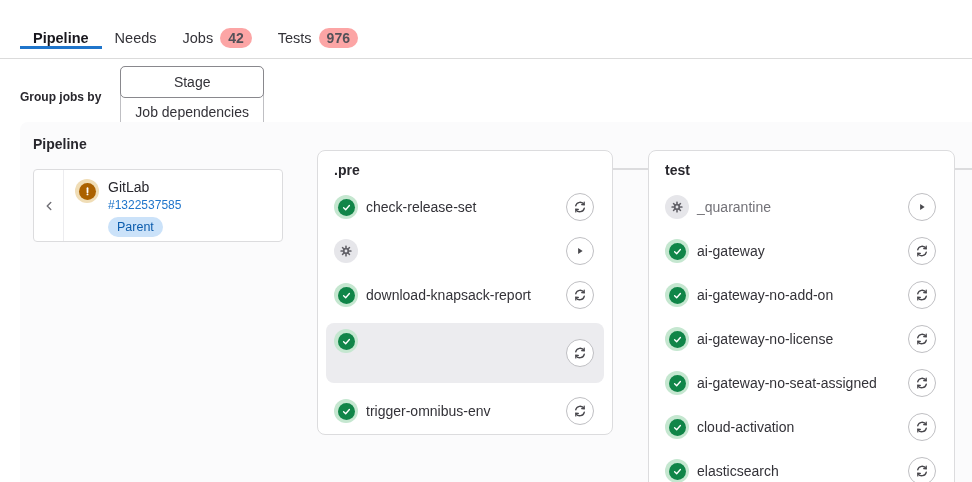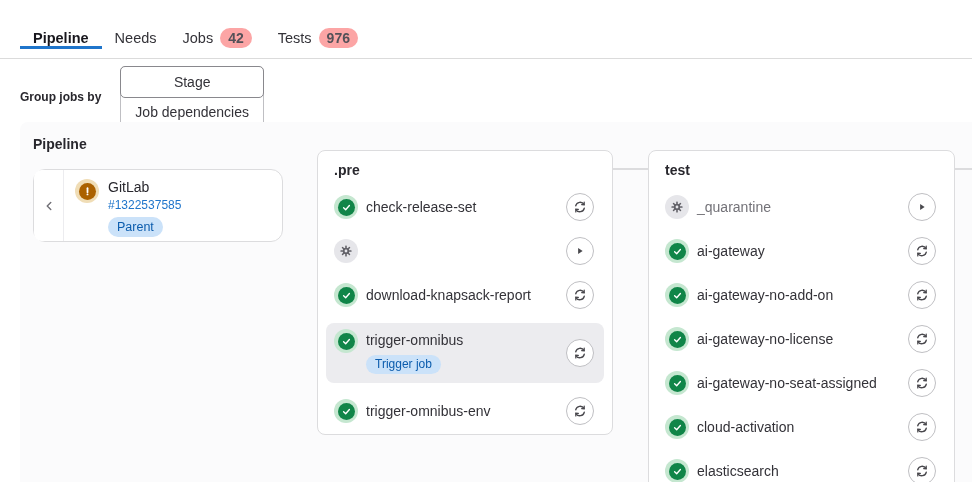--- a/index.html
+++ b/index.html
@@ -25,21 +25,21 @@
   .seg-btn { padding:5px 14px; font-size:14px; color:#333238; background:#fff; border:0;
     border-radius:5px; cursor:pointer; font-family:inherit; line-height:20px; }
   .seg-btn.selected { border:1px solid #89888d; margin:-1px; position:relative; z-index:1; }
 
   
   .stage-area { position:absolute; left:20px; top:122px; width:952px; height:360px;
     background:#fbfbfc; border-radius:8px 0 0 0; overflow:hidden; }
   .upstream-title { position:absolute; left:13px; top:14px; font-weight:bold; font-size:14px; }
 
   .upstream-card { position:absolute; left:13px; top:47px; width:250px; height:73px;
-    background:#fff; border:1px solid #dcdcde; border-radius:12px; display:flex; }
+    background:#fff; border:1px solid #dcdcde; border-radius:4px; display:flex; }
   .upstream-nav { width:30px; border-right:1px solid #ececef; display:flex; align-items:center;
     justify-content:center; cursor:pointer; border-radius:8px 0 0 8px; background:#fff; border-top:0; border-bottom:0; border-left:0; }
   .upstream-body { flex:1; padding:8px 10px 8px 11px; display:flex; }
   .warn-wrap { width:24px; height:24px; border-radius:50%; background:#f0ddb6; margin-top:1px;
     display:flex; align-items:center; justify-content:center; flex:none; }
   .warn-inner { width:17px; height:17px; border-radius:50%; background:#ab6100; display:flex;
     align-items:center; justify-content:center; }
   .upstream-meta { margin-left:9px; line-height:18px; }
   .upstream-project { color:#28272d; font-size:14px; }
   .upstream-link { color:var(--accent,#1f75cb); font-size:12px; text-decoration:none; display:block; cursor:pointer; }
@@ -207,24 +207,20 @@
             </button>
           </div>
           <div class="job-row highlighted">
             <span class="status success">
               <span class="core">
                 <svg width="11" height="11" viewBox="0 0 16 16">
                   <path d="M3.8 8.4 L6.8 11.2 L12.2 5.2" fill="none" stroke="#fff" stroke-width="2" stroke-linecap="round" stroke-linejoin="round"></path>
                 </svg>
               </span>
             </span>
-            <span class="job-main">
-              <span class="job-name">trigger-omnibus</span>
-              <span class="job-badge">Trigger job</span>
-            </span>
             <button class="action-btn">
               <svg width="14" height="14" viewBox="0 0 16 16" fill="none" stroke="#49484d" stroke-width="1.5" stroke-linecap="round">
                 <path d="M3.1 6.6 A5.2 5.2 0 0 1 12.6 5.1"></path>
                 <path d="M12.9 9.4 A5.2 5.2 0 0 1 3.4 10.9"></path>
                 <path d="M12.8 2.4 L12.8 5.4 L9.9 5.2" stroke-width="1.4"></path>
                 <path d="M3.2 13.6 L3.2 10.6 L6.1 10.8" stroke-width="1.4"></path>
               </svg>
             </button>
           </div>
           <div class="job-row">

